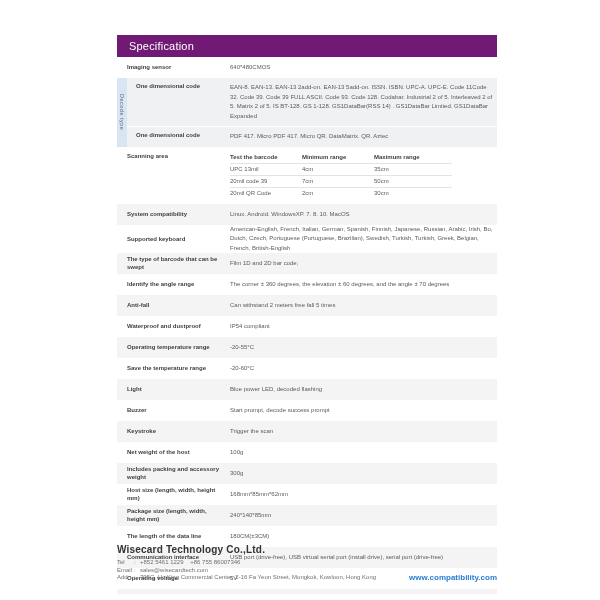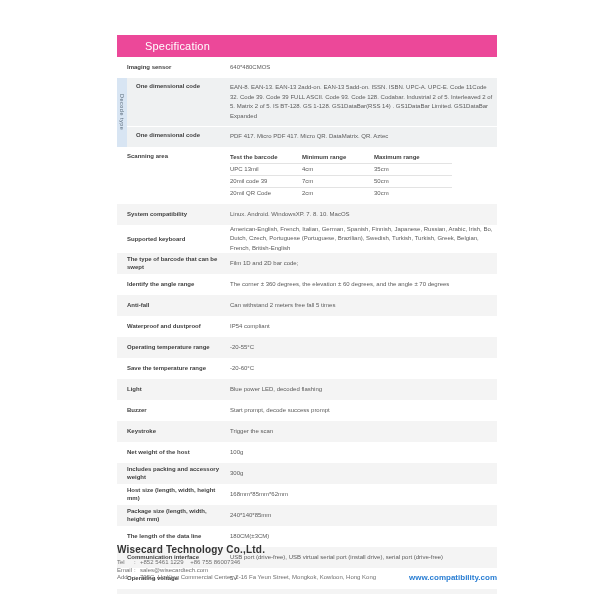--- a/index.html
+++ b/index.html
@@ -4,22 +4,22 @@
 <style>
   * { margin:0; padding:0; box-sizing:border-box; }
   html,body { background:#ffffff; }
   .page {
     position:relative; width:600px; height:600px; background:#ffffff;
     font-family:"Liberation Sans", sans-serif; overflow:hidden;
   }
   .content { position:absolute; left:117px; top:35px; width:380px; }
 
   .spec-header {
-    background:#ec4899; color:#ffffff; height:22px; line-height:22px;
-    font-size:11px; padding-left:28px; letter-spacing:.2px;
+    background:#701a75; color:#ffffff; height:22px; line-height:22px;
+    font-size:11px; padding-left:12px; letter-spacing:.2px;
   }
 
   .table { font-size:6px; color:#5b5b5b; }
   .row { display:flex; align-items:center; min-height:21px; background:#ffffff; }
   .row.alt { background:#f4f4f4; }
   .row .label {
     width:113px; padding-left:10px; padding-right:4px; flex-shrink:0;
     font-weight:700; color:#3f3f3f; line-height:1.4;
   }
   .row .value { flex:1; padding-right:4px; line-height:1.55; color:#5b5b5b; }

